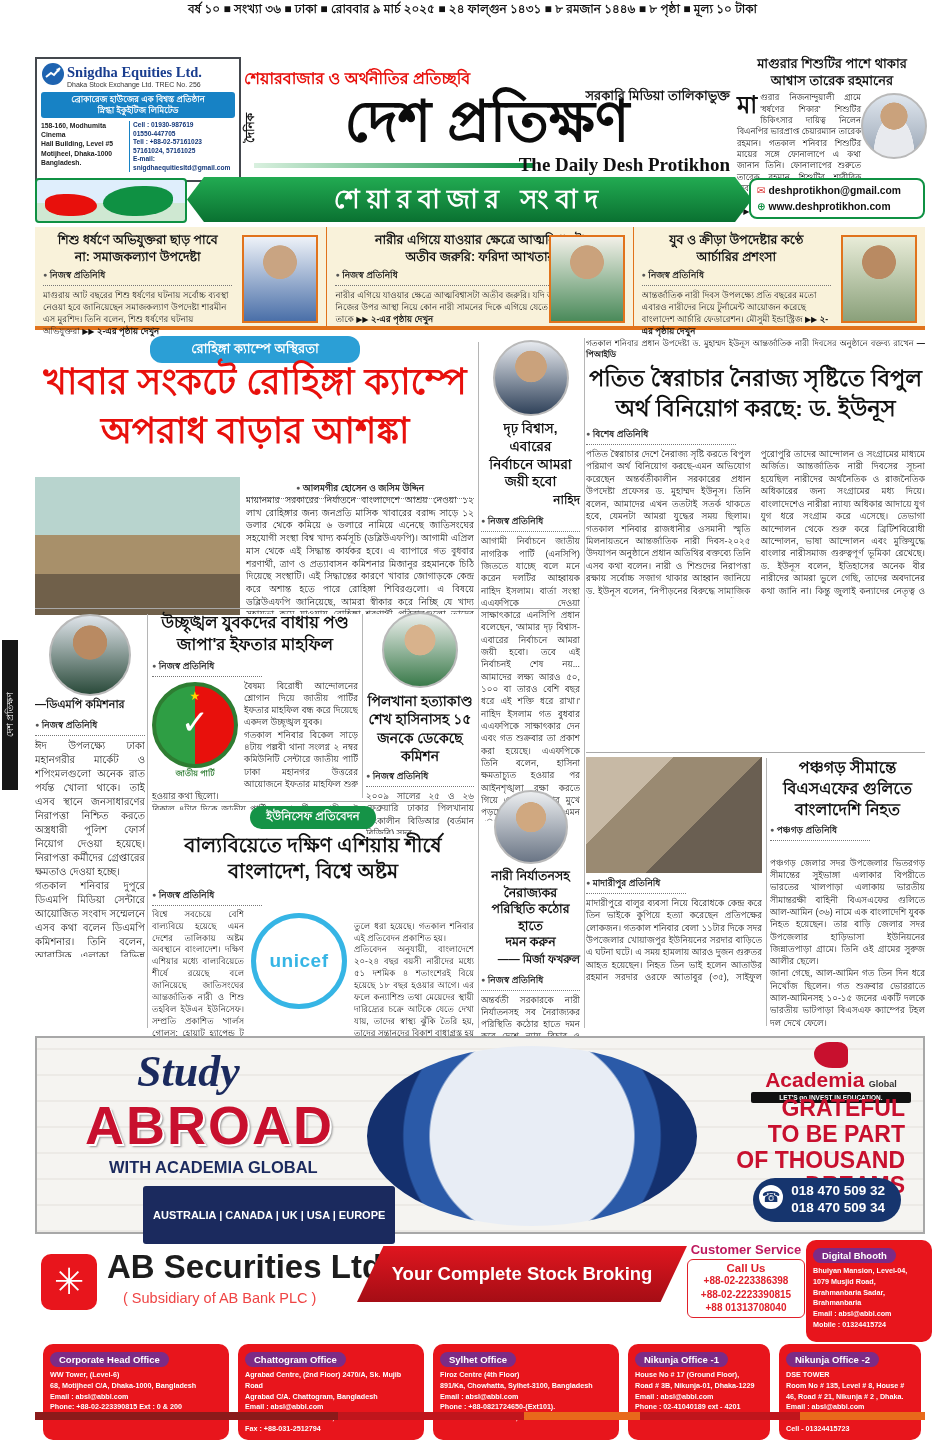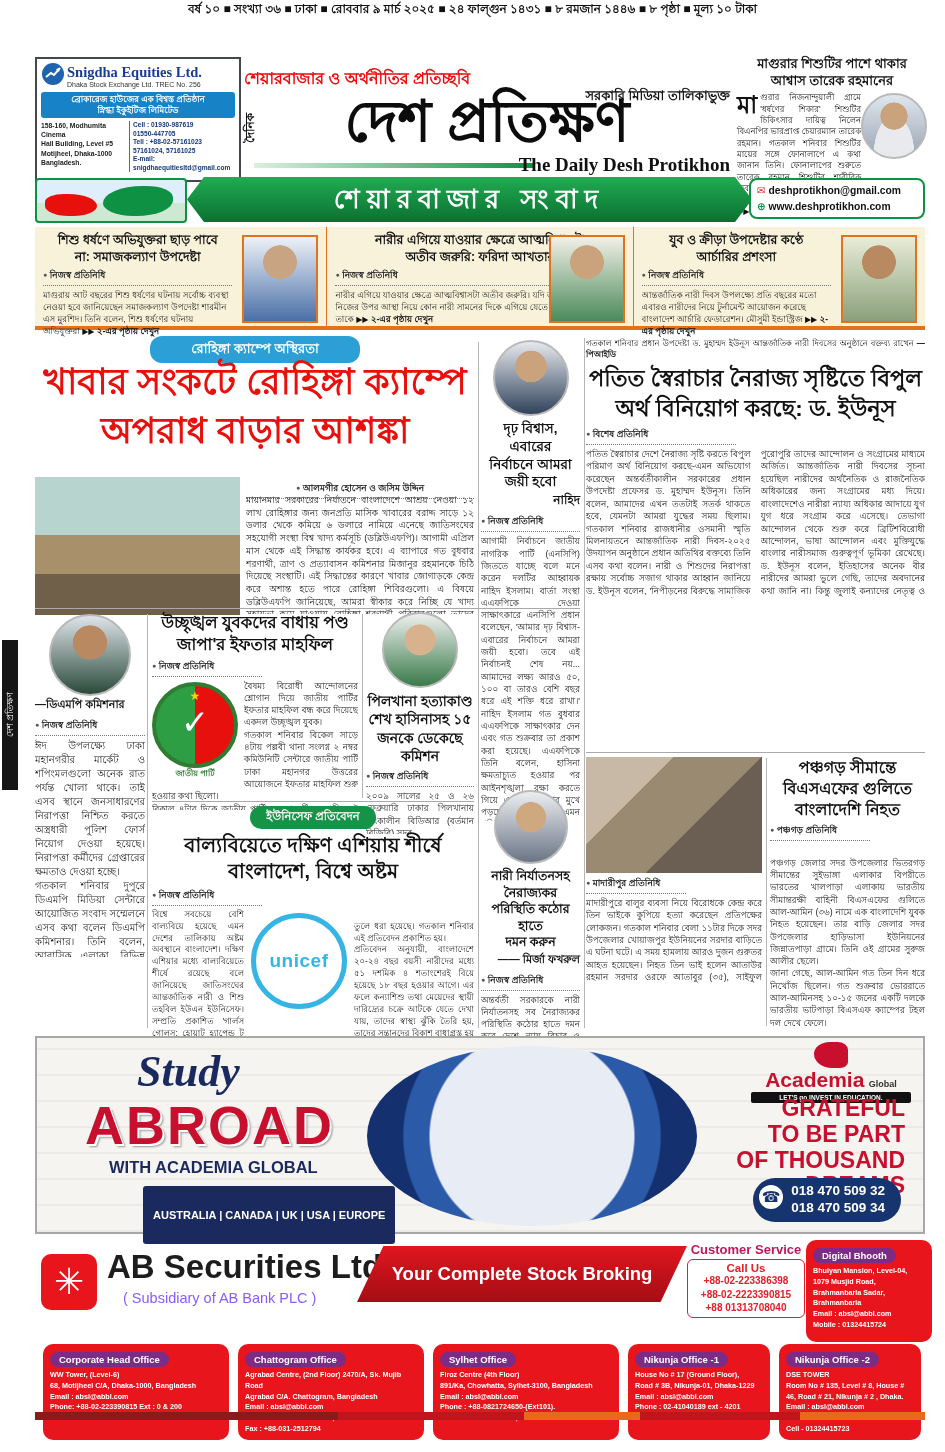--- a/index.html
+++ b/index.html
@@ -351,21 +351,21 @@
             font-size:15px;text-align:center;line-height:24px;">☎</span>
       <span class="pre" style="font-size:13.5px;font-weight:800;line-height:1.25;display:inline-block;">018 470 509 32
 018 470 509 34</span>
     </div>
   </div>
 
   <div class="abs" style="left:35px;top:1240px;width:890px;height:196px;">
     <div class="abs" style="left:6px;top:14px;width:56px;height:56px;background:#e8151c;border-radius:10px;
          color:#fff;font-size:36px;text-align:center;line-height:56px;">✳</div>
     <div class="abs" style="left:72px;top:8px;font-size:33px;font-weight:600;color:#1d1d1d;">AB Securities Ltd.</div>
-    <div class="abs" style="left:88px;top:50px;font-size:14.5px;color:#8b5cf6;">( Subsidiary of AB Bank PLC )</div>
+    <div class="abs" style="left:88px;top:50px;font-size:14.5px;color:#ef4444;">( Subsidiary of AB Bank PLC )</div>
     <div class="abs center" style="left:322px;top:6px;width:330px;height:56px;line-height:56px;
          background:linear-gradient(180deg,#e0161f,#a50d15);clip-path:polygon(8% 0,100% 0,92% 100%,0 100%);
          color:#fff;font-size:18.5px;font-weight:800;">Your Complete Stock Broking Solution</div>
     <div class="abs" style="left:652px;top:2px;width:118px;">
       <div class="center" style="font-size:13px;font-weight:800;color:#be185d;">Customer Service</div>
       <div style="border:1.5px solid #e0202a;border-radius:6px;padding:2px 4px;margin-top:2px;">
         <div class="center" style="font-size:11.5px;font-weight:800;color:#e0202a;">Call Us</div>
         <div class="pre center" style="font-size:10px;font-weight:800;color:#e0202a;line-height:1.35;">+88-02-223386398
 +88-02-2223390815
 +88 01313708040</div>

